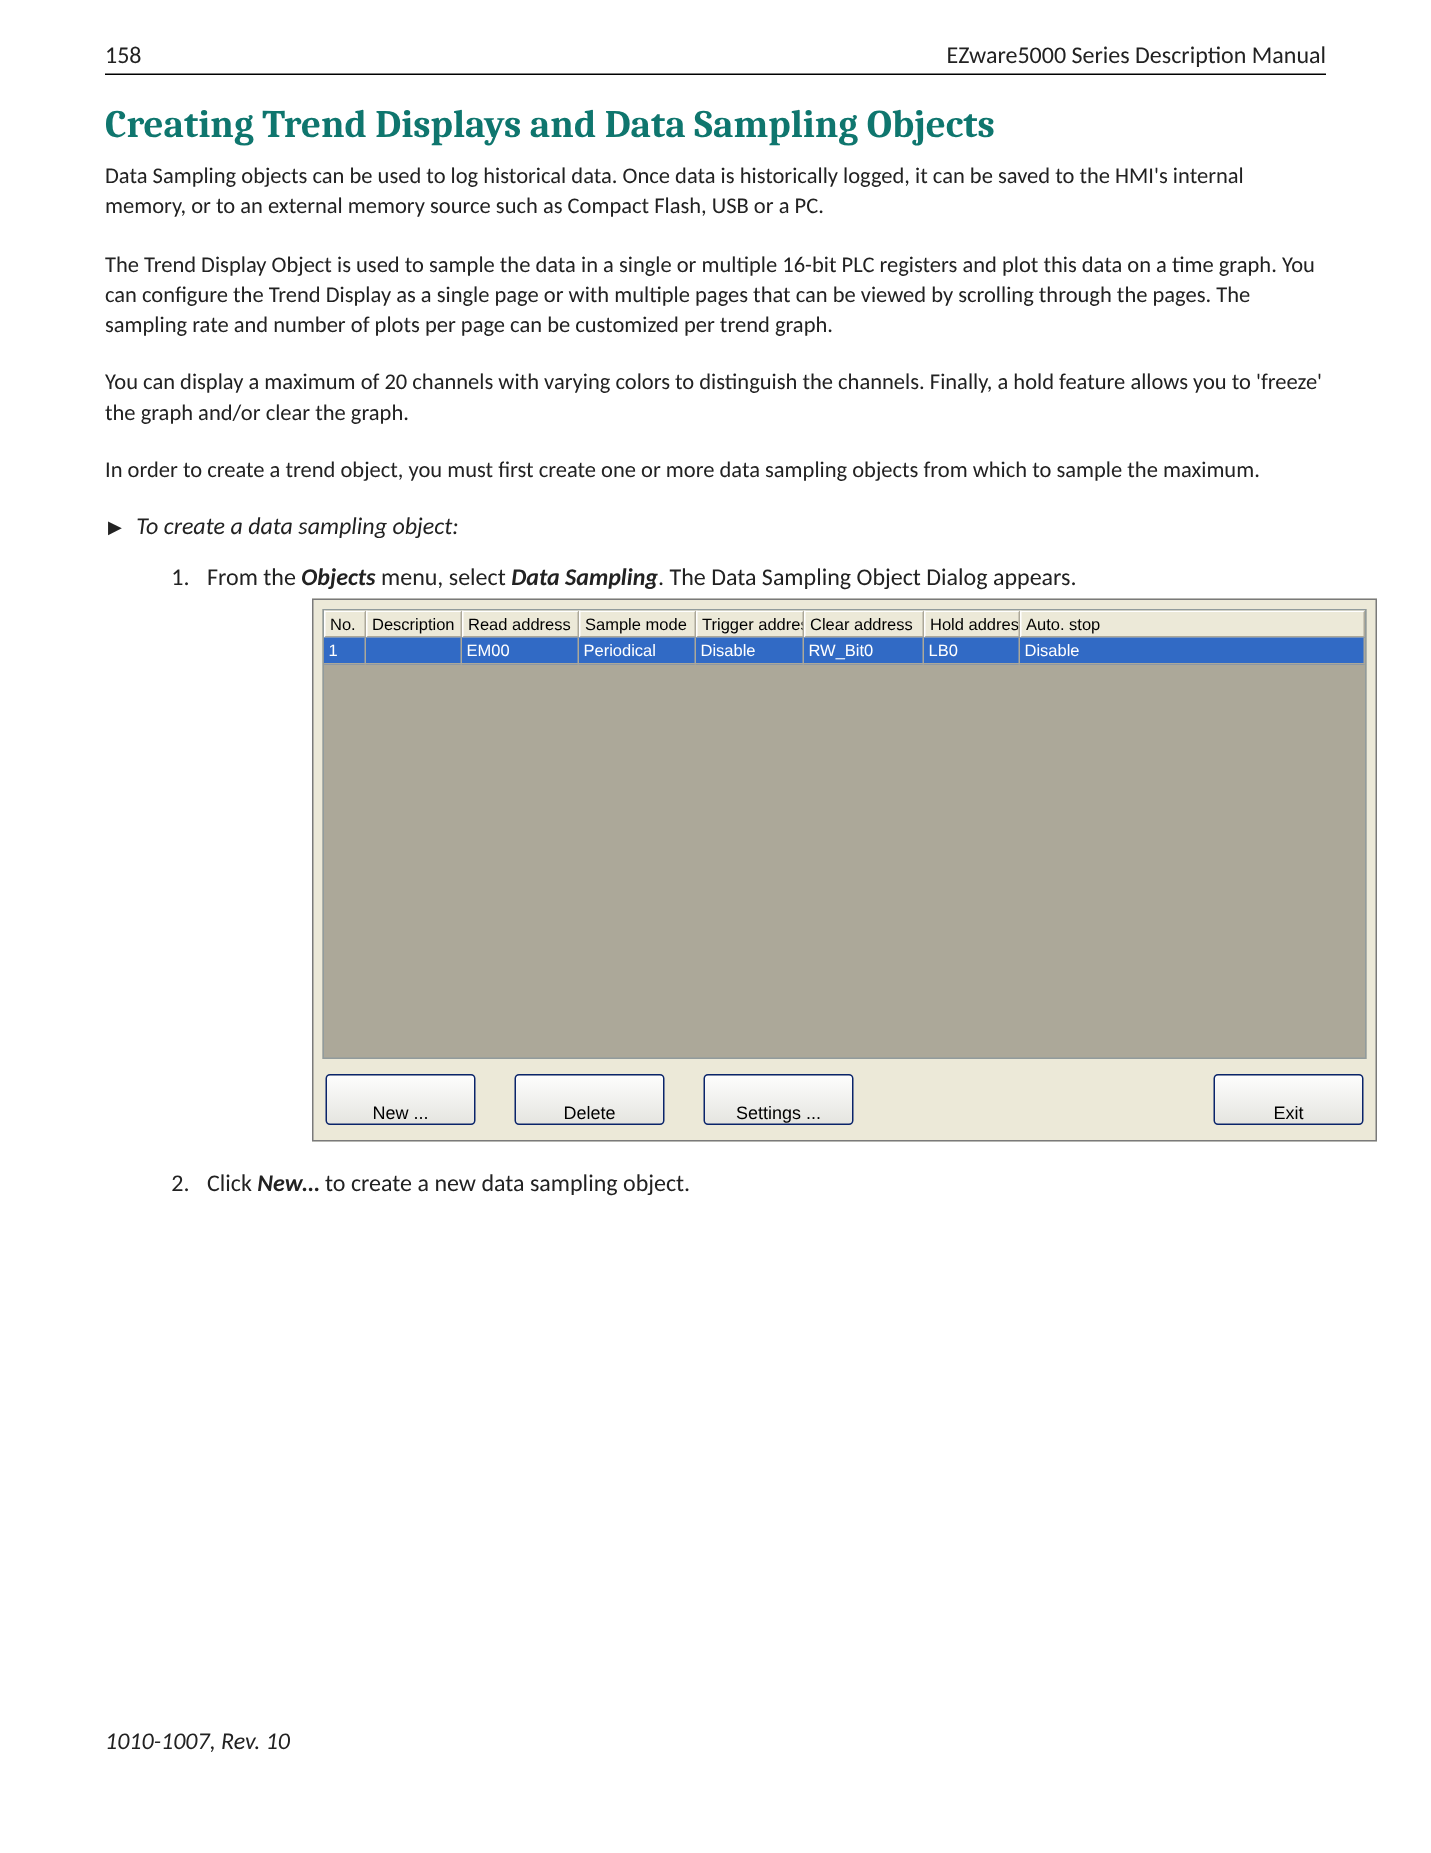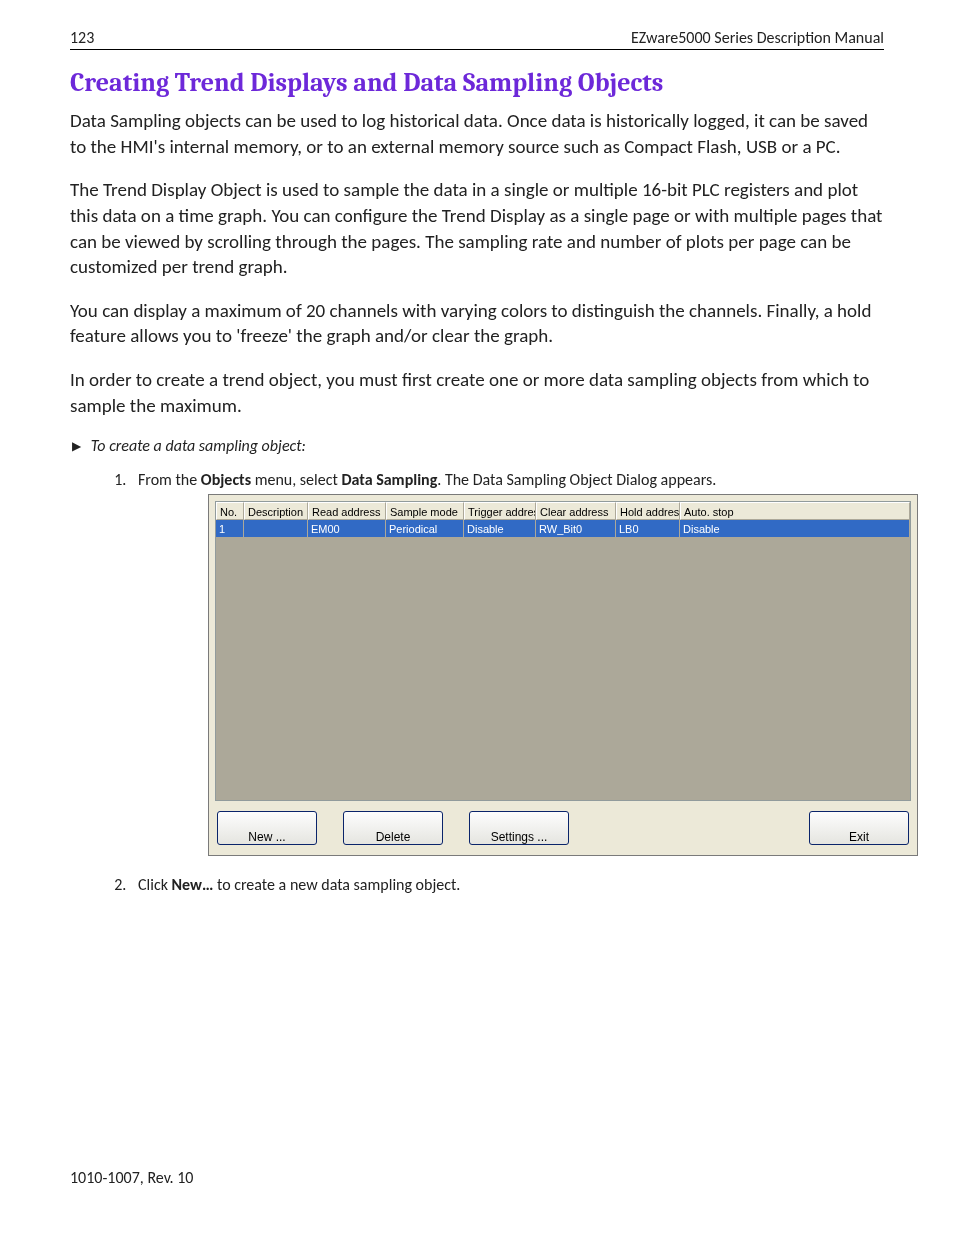--- a/index.html
+++ b/index.html
@@ -26,24 +26,24 @@
     padding-bottom: 2px;
     margin-bottom: 18px;
   }
   .header-row .page-num { }
   .header-row .doc-title { }
   h1.section-title {
     font-family: Cambria, Georgia, serif;
     font-size: 26px;
     font-weight: bold;
     margin: 6px 0 10px 0;
-    color: #6d28d9;
+    color: #0f766e;
   }
   p.body {
-    font-size: 19px;
+    font-size: 15px;
     line-height: 1.35;
     margin: 0 0 18px 0;
   }
   .task-line {
     font-style: italic;
     font-size: 16px;
     margin: 4px 0 14px 2px;
   }
   .task-line .triangle {
     display: inline-block;
@@ -55,21 +55,21 @@
   ol.steps {
     margin: 0 0 18px 0;
     padding-left: 60px;
     font-size: 16px;
     line-height: 1.4;
   }
   ol.steps > li {
     padding-left: 8px;
     margin-bottom: 16px;
   }
-  .bold { font-weight: bold; }
+  .bold { font-weight: bold; font-style: italic; }
   .dialog-wrap {
     margin: 2px 0 18px 70px;
   }
   .dialog {
     width: 710px;
     border: 1px solid #7a7a7a;
     background: #ece9d8;
     box-sizing: border-box;
     font-family: Tahoma, Verdana, sans-serif;
     font-size: 11px;
@@ -139,31 +139,32 @@
     font-family: Tahoma, Verdana, sans-serif;
     text-align: center;
     cursor: pointer;
     box-sizing: border-box;
     width: 100px;
     padding: 16px 6px;
   }
   .footer-text {
     position: absolute;
     left: 70px;
-    bottom: 48px;
-    font-size: 16px;
+    bottom: 64px;
+    font-size: 16px;
+    font-style: italic;
   }
 </style>
 </head>
 <body>
 
 <div class="page">
 
   <div class="header-row">
-    <span class="page-num">123</span>
+    <span class="page-num">158</span>
     <span class="doc-title">EZware5000 Series Description Manual</span>
   </div>
 
   <h1 class="section-title">Creating Trend Displays and Data Sampling Objects</h1>
 
   <p class="body">Data Sampling objects can be used to log historical data. Once data is historically logged, it can be saved to the HMI's internal memory, or to an external memory source such as Compact Flash, USB or a PC.</p>
   <p class="body">The Trend Display Object is used to sample the data in a single or multiple 16-bit PLC registers and plot this data on a time graph. You can configure the Trend Display as a single page or with multiple pages that can be viewed by scrolling through the pages. The sampling rate and number of plots per page can be customized per trend graph.</p>
   <p class="body">You can display a maximum of 20 channels with varying colors to distinguish the channels. Finally, a hold feature allows you to 'freeze' the graph and/or clear the graph.</p>
   <p class="body">In order to create a trend object, you must first create one or more data sampling objects from which to sample the maximum.</p>
 

